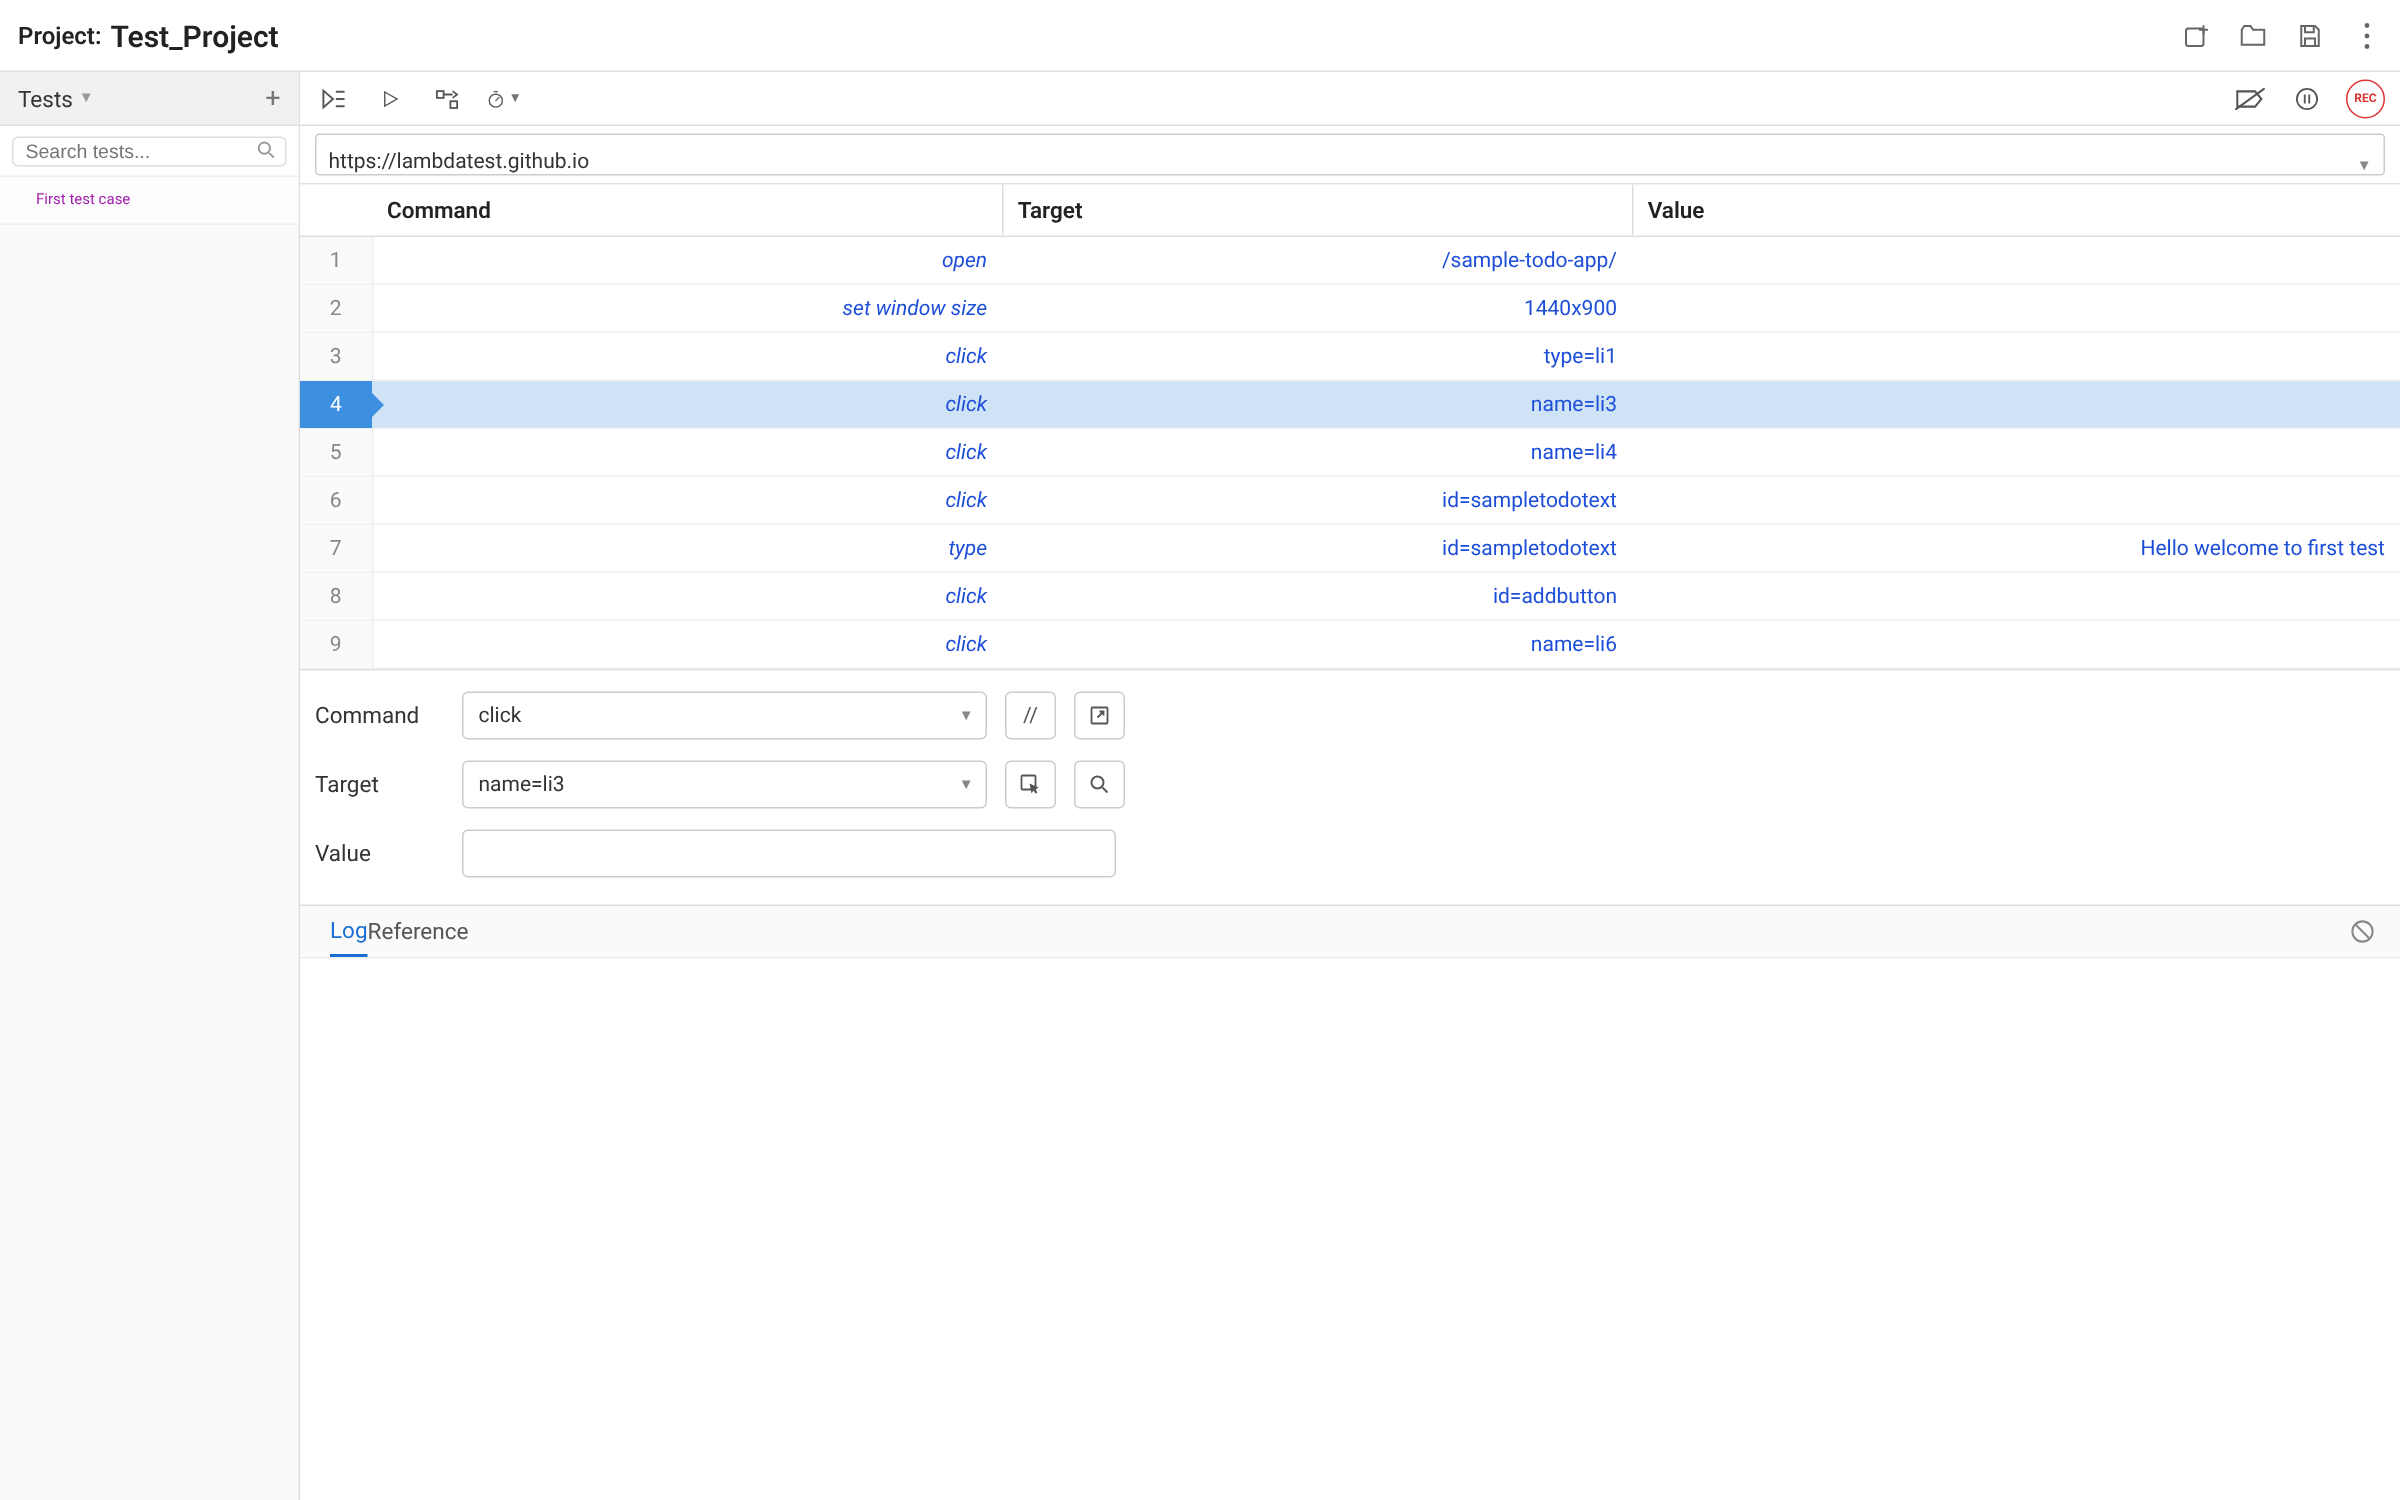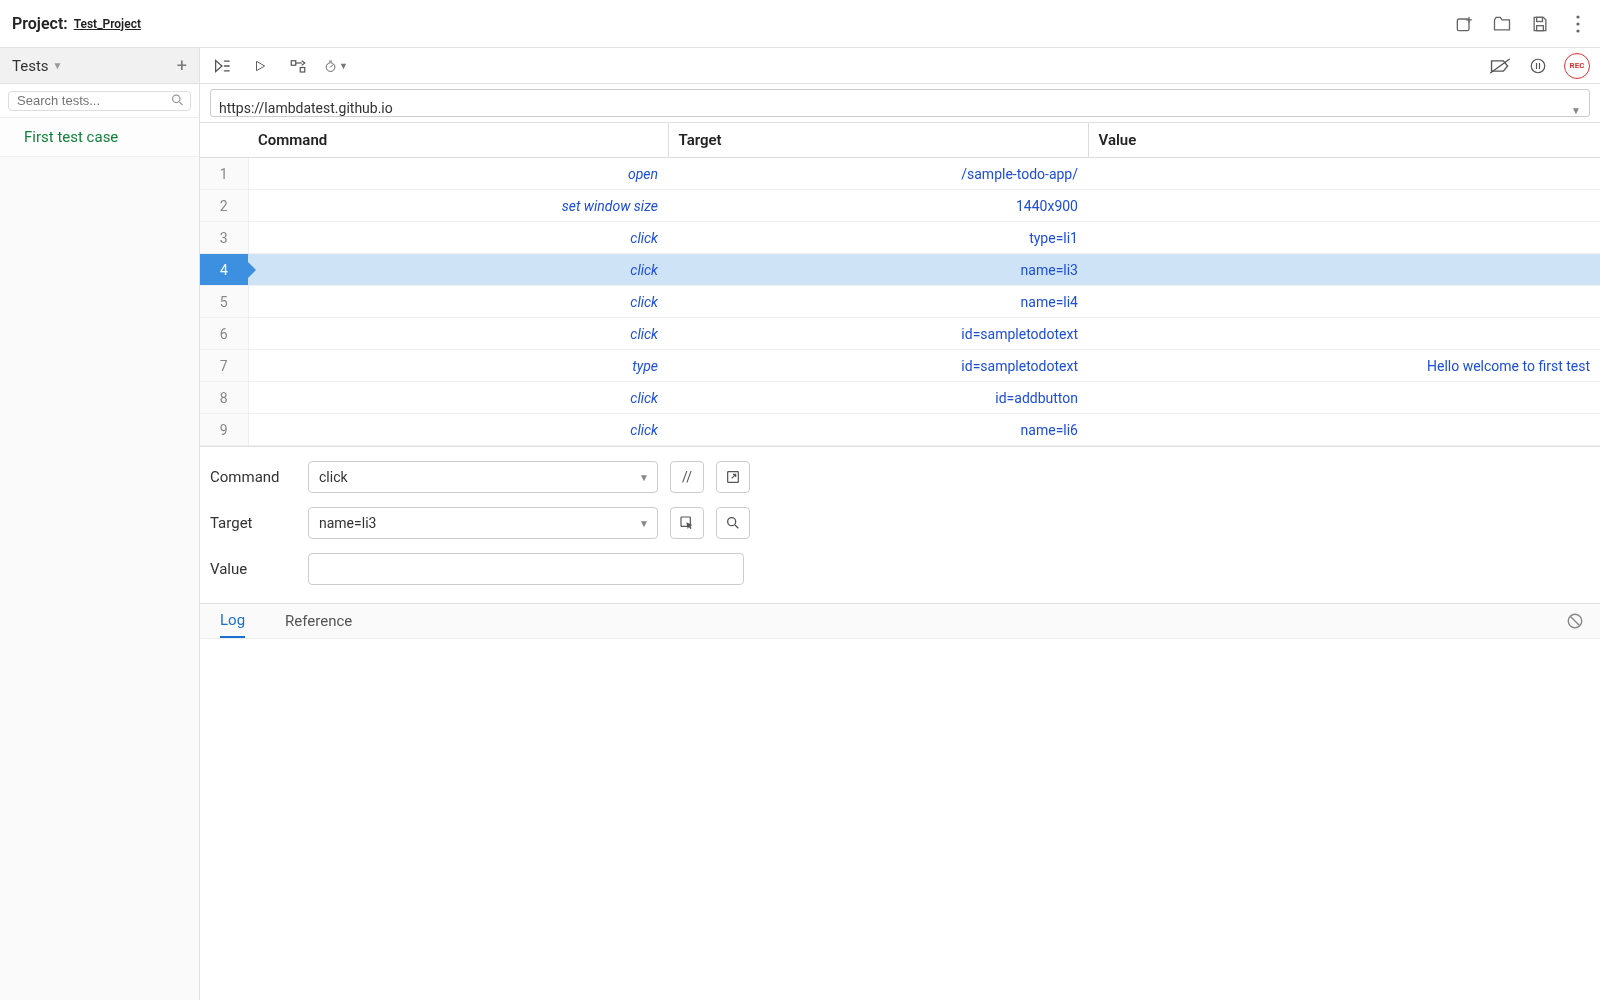--- a/index.html
+++ b/index.html
@@ -7,21 +7,21 @@
   
   
   .header {
     height: 48px;
     display: flex;
     align-items: center;
     padding: 0 12px;
     border-bottom: 1px solid #e0e0e0;
   }
   .project-label { font-weight: 600; font-size: 16px; color: #222; }
-  .project-name { font-weight: 600; font-size: 12px; margin-left: 6px; color: #222; text-decoration: underline; }
+  .project-name { font-weight: 600; font-size: 20px; margin-left: 6px; color: #222; }
   .header-spacer { flex: 1; }
   .header-icons { display: flex; gap: 18px; align-items: center; }
   .hicon { width: 20px; height: 20px; display: flex; align-items: center; justify-content: center; color: #666; cursor: pointer; }
 
   
   .body { display: flex; height: calc(100% - 48px); }
   
   
   .sidebar {
     width: 200px;
@@ -61,22 +61,22 @@
   .search-wrap .mag {
     position: absolute;
     right: 14px;
     top: 50%;
     transform: translateY(-50%);
     color: #999;
     pointer-events: none;
   }
   .test-item {
     padding: 10px 24px;
-    font-size: 15px;
-    color: #15803d;
+    font-size: 10px;
+    color: #a21caf;
     background: #fdfdfd;
     border-bottom: 1px solid #eee;
     cursor: pointer;
   }
 
   
   .main {
     flex: 1;
     display: flex;
     flex-direction: column;
@@ -219,21 +219,20 @@
   .edit-input.wide { width: 436px; }
 
   
   .log-bar {
     height: 36px;
     border-top: 1px solid #e0e0e0;
     border-bottom: 1px solid #eee;
     display: flex;
     align-items: center;
     padding: 0 20px;
-    gap: 40px;
     background: #fafafa;
     position: relative;
   }
   .log-tab {
     font-size: 15px;
     color: #555;
     cursor: pointer;
     padding: 7px 0;
   }
   .log-tab.active {

